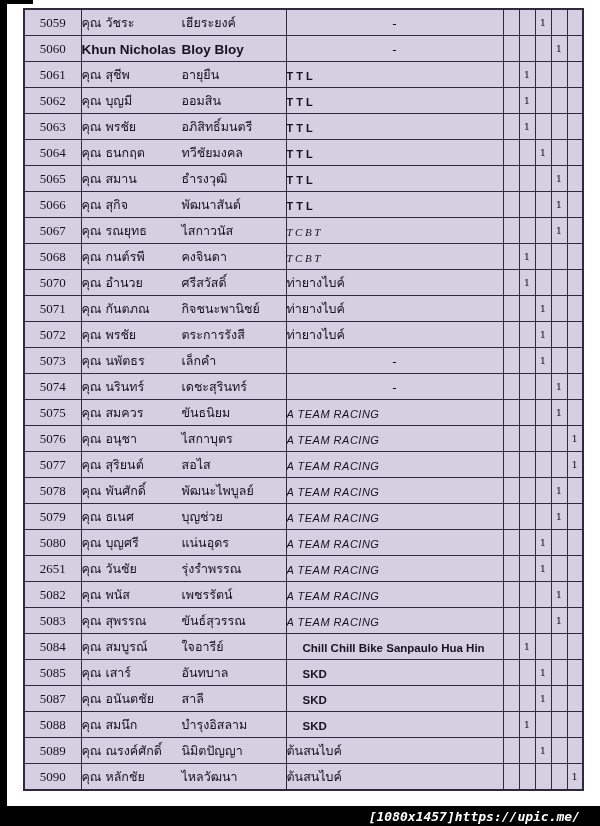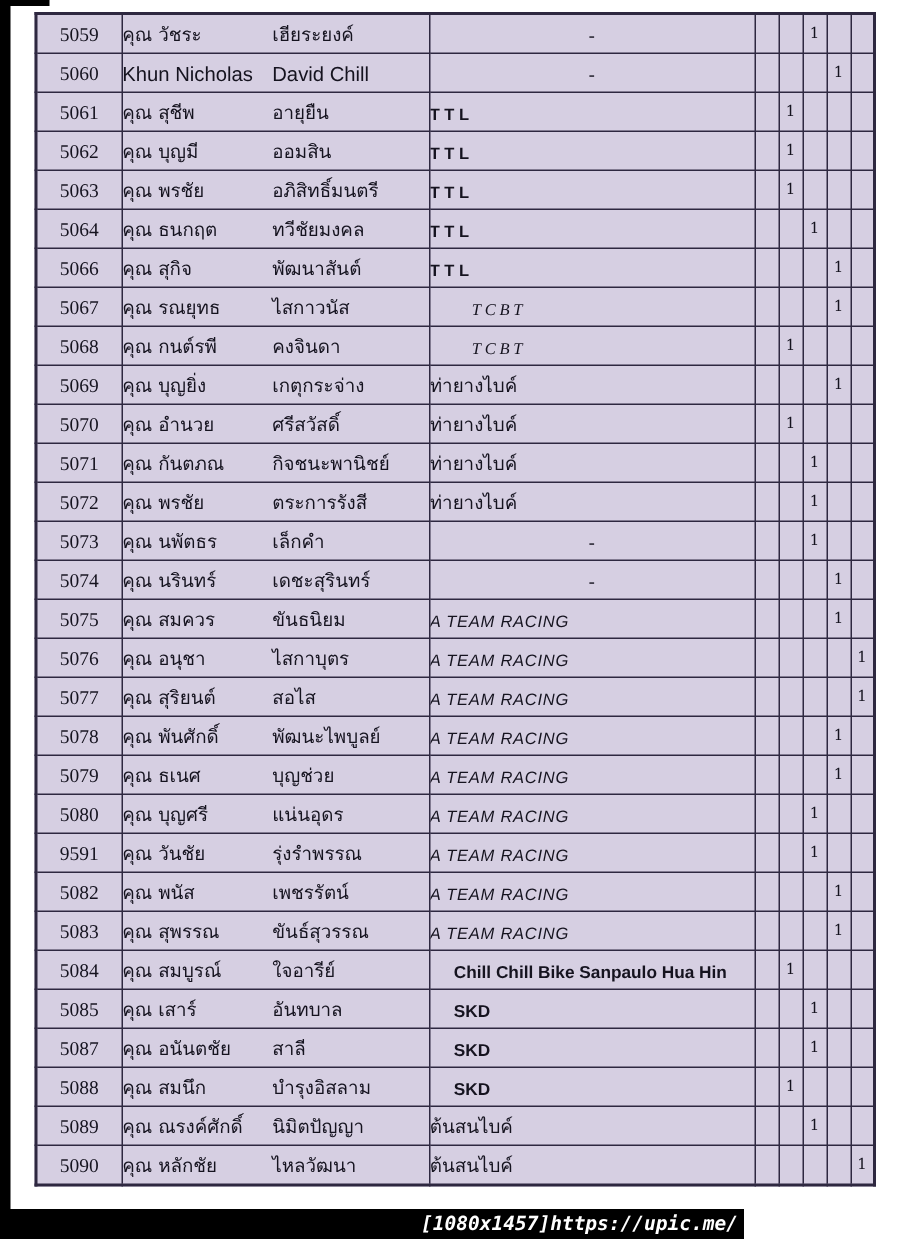--- a/index.html
+++ b/index.html
@@ -30,54 +30,54 @@
     text-align:center;
     font-family:"Liberation Serif", serif;
     font-weight:normal; font-size:13px;
   }
   td.name { padding-left:4px; }
   td.name .fn {
     display:inline-block; width:100px; font-size:12.5px;
   }
   td.name .ln { font-size:12.5px; }
   td.name.latin .fn, td.name.latin .ln {
-    font-family:"Liberation Sans", sans-serif; font-size:13.5px;
+    font-family:"Liberation Sans", sans-serif; font-size:13.5px;font-weight:bold;
   }
   td.team { padding-left:5px; }
   td.team span { font-size:12.5px; }
   td.team.st-dash { text-align:center; padding-left:0; }
   td.team.st-dash span { font-size:12px; }
   td.team.st-ttl span {
     font-family:"Liberation Sans", sans-serif;
     font-weight:bold; font-size:11px; letter-spacing:3px;
   }
   td.team.st-tcbt span {
     font-family:"Liberation Serif", serif;
-    font-style:italic; font-size:11px; letter-spacing:2.5px;padding-left:28px;
+    font-style:italic; font-size:11px; letter-spacing:2.5px;
   }
   td.team.st-ateam span {
     font-family:"Liberation Sans", sans-serif;
     font-style:italic; font-size:11px; letter-spacing:0.5px;
   }
   td.team.st-bold span {
     font-family:"Liberation Sans", sans-serif;
     font-weight:bold; font-size:11.5px;padding-left:16px;
   }
   td.mark {
     text-align:center;
     font-family:"DejaVu Serif", serif;
     font-size:10px; color:#3b3552;
   }
   .watermark-bar {
-    position:absolute; left:0; top:806px; width:496px; height:20px;
+    position:absolute; left:0; top:806px; width:600px; height:20px;
     background:#000; color:#fff;
     display:flex; align-items:center; justify-content:flex-end;
     font-family:"DejaVu Sans Mono", monospace;
     font-weight:bold; font-style:italic; font-size:13px;
-    padding-right:4px; box-sizing:border-box;
+    padding-right:20px; box-sizing:border-box;
   }
 </style>
 </head>
 <body>
 
 <div class="scan-edge-left"></div>
 <div class="scan-edge-top"></div>
 
 <table class="reg">
   <colgroup>
@@ -101,21 +101,21 @@
     </td>
     <td class="mark"></td>
     <td class="mark"></td>
     <td class="mark">1</td>
     <td class="mark"></td>
     <td class="mark"></td>
   </tr>
       <tr>
     <td class="num">5060</td>
     <td class="name latin">
-      <span class="fn">Khun Nicholas</span><span class="ln">David  Chill</span>
+      <span class="fn">Khun Nicholas</span><span class="ln">Bloy  Bloy</span>
     </td>
     <td class="team st-dash">
       <span>-</span>
     </td>
     <td class="mark"></td>
     <td class="mark"></td>
     <td class="mark"></td>
     <td class="mark">1</td>
     <td class="mark"></td>
   </tr>
@@ -169,34 +169,48 @@
     <td class="team st-ttl">
       <span>TTL</span>
     </td>
     <td class="mark"></td>
     <td class="mark"></td>
     <td class="mark">1</td>
     <td class="mark"></td>
     <td class="mark"></td>
   </tr>
       <tr>
-    <td class="num">5066</td>
-    <td class="name">
-      <span class="fn">คุณ สุกิจ</span><span class="ln">พัฒนาสันต์</span>
+    <td class="num">5065</td>
+    <td class="name">
+      <span class="fn">คุณ สมาน</span><span class="ln">ธำรงวุฒิ</span>
     </td>
     <td class="team st-ttl">
       <span>TTL</span>
     </td>
     <td class="mark"></td>
     <td class="mark"></td>
     <td class="mark"></td>
     <td class="mark">1</td>
     <td class="mark"></td>
   </tr>
       <tr>
+    <td class="num">5066</td>
+    <td class="name">
+      <span class="fn">คุณ สุกิจ</span><span class="ln">พัฒนาสันต์</span>
+    </td>
+    <td class="team st-ttl">
+      <span>TTL</span>
+    </td>
+    <td class="mark"></td>
+    <td class="mark"></td>
+    <td class="mark"></td>
+    <td class="mark">1</td>
+    <td class="mark"></td>
+  </tr>
+      <tr>
     <td class="num">5067</td>
     <td class="name">
       <span class="fn">คุณ รณยุทธ</span><span class="ln">ไสกาวนัส</span>
     </td>
     <td class="team st-tcbt">
       <span>TCBT</span>
     </td>
     <td class="mark"></td>
     <td class="mark"></td>
     <td class="mark"></td>
@@ -211,76 +225,62 @@
     <td class="team st-tcbt">
       <span>TCBT</span>
     </td>
     <td class="mark"></td>
     <td class="mark">1</td>
     <td class="mark"></td>
     <td class="mark"></td>
     <td class="mark"></td>
   </tr>
       <tr>
-    <td class="num">5069</td>
-    <td class="name">
-      <span class="fn">คุณ บุญยิ่ง</span><span class="ln">เกตุกระจ่าง</span>
+    <td class="num">5070</td>
+    <td class="name">
+      <span class="fn">คุณ อำนวย</span><span class="ln">ศรีสวัสดิ์</span>
     </td>
     <td class="team st-thai">
       <span>ท่ายางไบค์</span>
     </td>
     <td class="mark"></td>
-    <td class="mark"></td>
-    <td class="mark"></td>
-    <td class="mark">1</td>
-    <td class="mark"></td>
-  </tr>
-      <tr>
-    <td class="num">5070</td>
-    <td class="name">
-      <span class="fn">คุณ อำนวย</span><span class="ln">ศรีสวัสดิ์</span>
+    <td class="mark">1</td>
+    <td class="mark"></td>
+    <td class="mark"></td>
+    <td class="mark"></td>
+  </tr>
+      <tr>
+    <td class="num">5071</td>
+    <td class="name">
+      <span class="fn">คุณ กันตภณ</span><span class="ln">กิจชนะพานิชย์</span>
     </td>
     <td class="team st-thai">
       <span>ท่ายางไบค์</span>
     </td>
     <td class="mark"></td>
-    <td class="mark">1</td>
-    <td class="mark"></td>
-    <td class="mark"></td>
-    <td class="mark"></td>
-  </tr>
-      <tr>
-    <td class="num">5071</td>
-    <td class="name">
-      <span class="fn">คุณ กันตภณ</span><span class="ln">กิจชนะพานิชย์</span>
+    <td class="mark"></td>
+    <td class="mark">1</td>
+    <td class="mark"></td>
+    <td class="mark"></td>
+  </tr>
+      <tr>
+    <td class="num">5072</td>
+    <td class="name">
+      <span class="fn">คุณ พรชัย</span><span class="ln">ตระการรังสี</span>
     </td>
     <td class="team st-thai">
       <span>ท่ายางไบค์</span>
     </td>
     <td class="mark"></td>
     <td class="mark"></td>
     <td class="mark">1</td>
     <td class="mark"></td>
     <td class="mark"></td>
   </tr>
       <tr>
-    <td class="num">5072</td>
-    <td class="name">
-      <span class="fn">คุณ พรชัย</span><span class="ln">ตระการรังสี</span>
-    </td>
-    <td class="team st-thai">
-      <span>ท่ายางไบค์</span>
-    </td>
-    <td class="mark"></td>
-    <td class="mark"></td>
-    <td class="mark">1</td>
-    <td class="mark"></td>
-    <td class="mark"></td>
-  </tr>
-      <tr>
     <td class="num">5073</td>
     <td class="name">
       <span class="fn">คุณ นพัตธร</span><span class="ln">เล็กคำ</span>
     </td>
     <td class="team st-dash">
       <span>-</span>
     </td>
     <td class="mark"></td>
     <td class="mark"></td>
     <td class="mark">1</td>
@@ -379,21 +379,21 @@
     <td class="team st-ateam">
       <span>A TEAM RACING</span>
     </td>
     <td class="mark"></td>
     <td class="mark"></td>
     <td class="mark">1</td>
     <td class="mark"></td>
     <td class="mark"></td>
   </tr>
       <tr>
-    <td class="num">9591</td>
+    <td class="num">2651</td>
     <td class="name">
       <span class="fn">คุณ วันชัย</span><span class="ln">รุ่งรำพรรณ</span>
     </td>
     <td class="team st-ateam">
       <span>A TEAM RACING</span>
     </td>
     <td class="mark"></td>
     <td class="mark"></td>
     <td class="mark">1</td>
     <td class="mark"></td>

